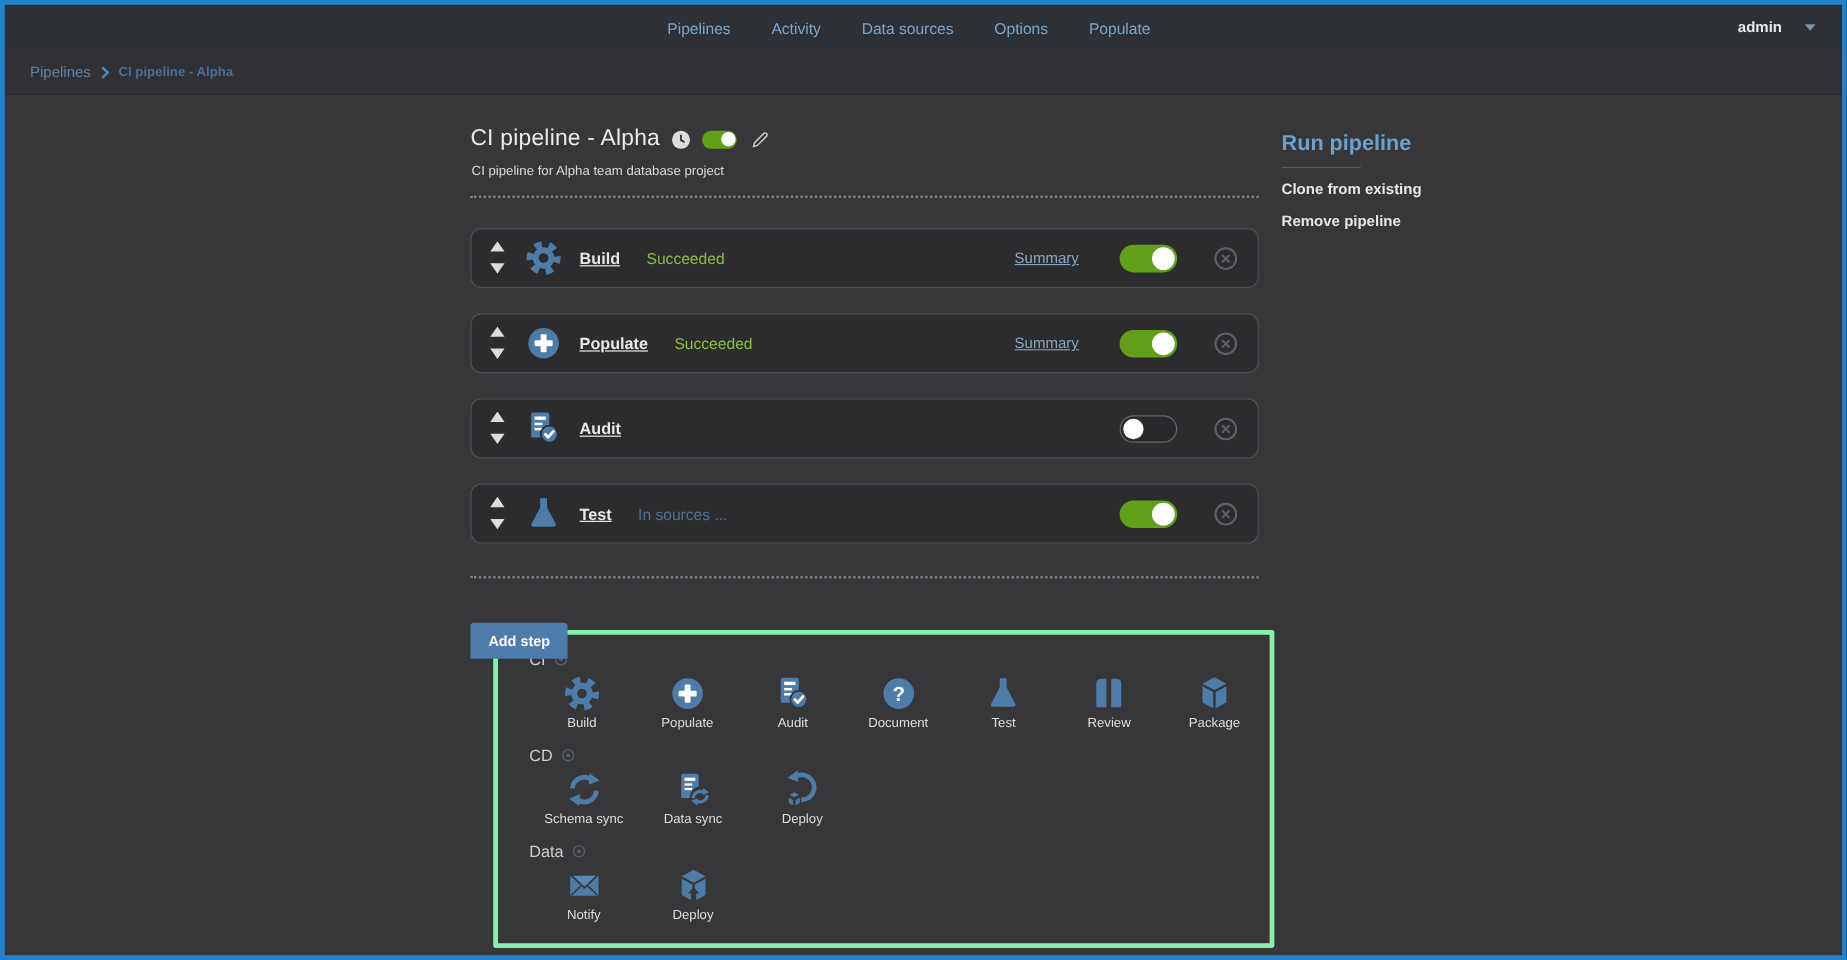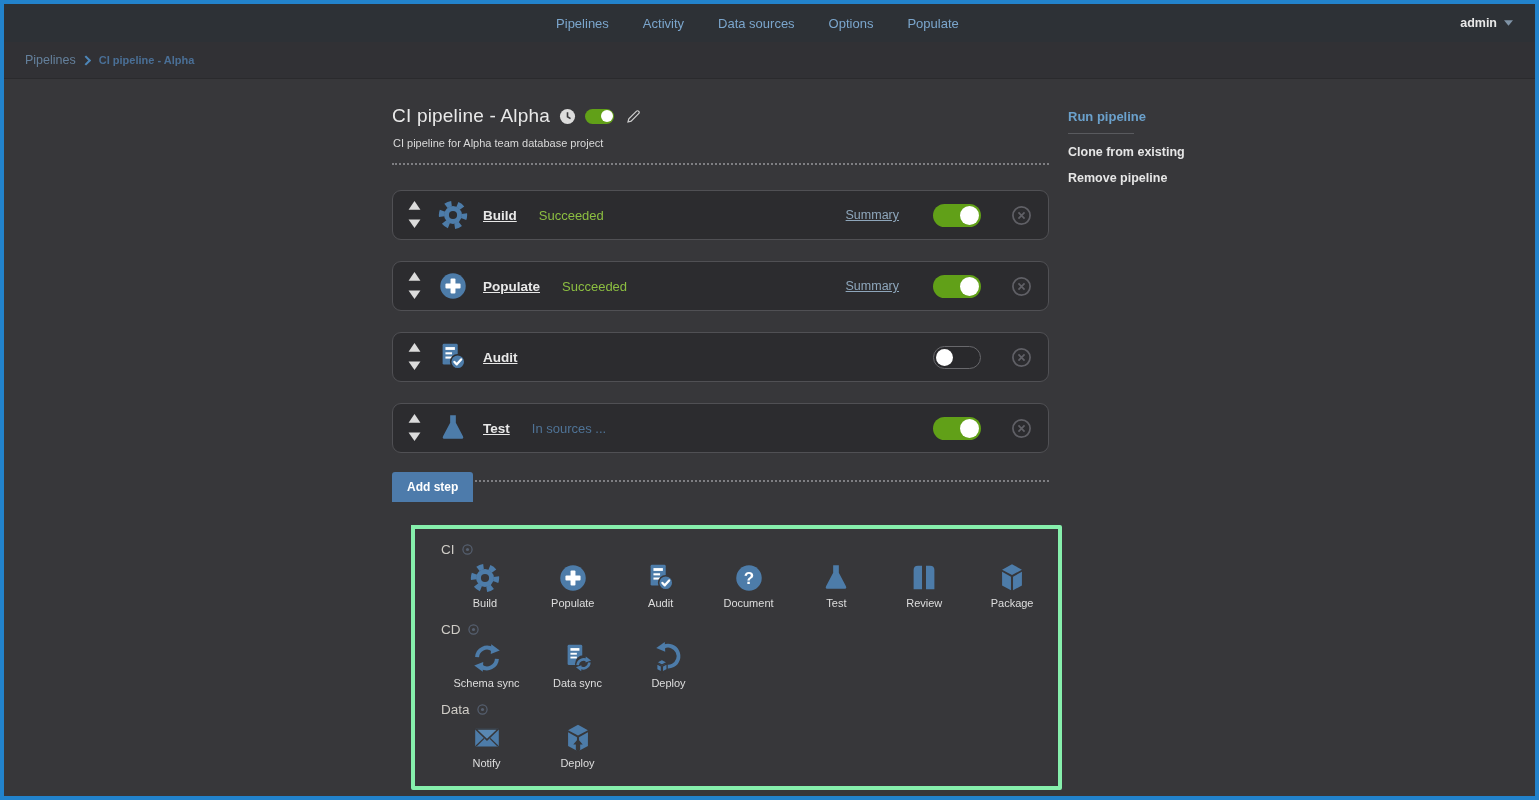--- a/index.html
+++ b/index.html
@@ -3,21 +3,21 @@
 <meta charset="utf-8">
 <style>
   * { margin:0; padding:0; box-sizing:border-box; }
   html,body { width:1539px; height:800px; background:#1b1b1d; font-family:"Liberation Sans", sans-serif; }
   .frame { position:relative; width:1539px; height:800px; border:4px solid #2283cc; background:#37373a; overflow:hidden; }
 
   
   .topbar { position:absolute; left:0; top:0; width:100%; height:38px; background:#2d3136; display:flex; align-items:center; }
   .main-nav { position:absolute; left:50%; transform:translateX(-53%); display:flex; gap:34px; }
   .main-nav a { color:#7ba6cd; font-size:13px; text-decoration:none; cursor:pointer; }
-  .user-menu { position:absolute; right:22px; top:0; height:38px; display:flex; align-items:center; gap:7px; cursor:pointer; }
+  .user-menu { position:absolute; right:22px; top:0; height:38px; display:flex; align-items:center; gap:19px; cursor:pointer; }
   .user-menu .uname { color:#e8e8e8; font-size:12.5px; font-weight:bold; }
 
   
   .crumbbar { position:absolute; left:0; top:38px; width:100%; height:37px; background:#313135; border-bottom:1px solid #2a2a2d; display:flex; align-items:center; padding-left:21px; gap:8px; }
   .crumb-root { color:#64809c; font-size:12.5px; text-decoration:none; cursor:pointer; }
   .crumb-cur { color:#4a6f96; font-size:11px; font-weight:bold; }
 
   
   .title-row { position:absolute; left:388px; top:101px; display:flex; align-items:center; gap:9px; }
   .title-row h1 { color:#e9e9e9; font-size:19px; font-weight:normal; letter-spacing:0.2px; }
@@ -45,26 +45,26 @@
   .status { font-size:13px; }
   .status.success { color:#8cbe41; }
   .status.progress { color:#4f7396; }
   .rgroup { margin-left:auto; display:flex; align-items:center;text-decoration:underline; }
   .summary { color:#8ea6bb; font-size:12.5px; text-decoration:underline; cursor:pointer; margin-right:34px; }
   .rgroup .toggle { margin-right:30px; }
   .remove-x { width:21px; height:21px; cursor:pointer; display:flex; }
 
   
   .side-menu { position:absolute; left:1064px; top:105px; }
-  .side-run { display:block; color:#6ba1cc; font-size:13px; font-weight:bold; cursor:pointer; }
+  .side-run { display:block; color:#6ba1cc; font-size:18px; font-weight:bold; cursor:pointer; }
   .side-div { width:66px; border-top:1px solid #595a5e; margin:9px 0 11px; }
   .side-link { display:block; color:#e6e6e6; font-size:12.5px; font-weight:bold; cursor:pointer; margin-bottom:12px; }
 
   
-  .addstep-tab { position:absolute; left:388px; top:468px; height:30px; background:#4d7bab; color:#fff; font-size:12px; font-weight:bold; display:inline-flex; align-items:center; padding:0 15px; border-radius:3px 3px 0 0; cursor:pointer; z-index:2; }
+  .addstep-tab { position:absolute; left:388px; top:515px; height:30px; background:#4d7bab; color:#fff; font-size:12px; font-weight:bold; display:inline-flex; align-items:center; padding:0 15px; border-radius:3px 3px 0 0; cursor:pointer; z-index:2; }
   .palette { position:absolute; left:388px; top:521px; width:651px; height:265px; border:4px solid #86efac; border-radius:0 2px 2px 2px; padding:12px 2px 0 26px;margin-left:19px; }
   .grp-label { display:flex; align-items:center; gap:7px; height:16px; margin-bottom:4px; }
   .grp-label span { color:#cfccc6; font-size:13.5px; }
   .items-row { display:flex; margin-bottom:12px; }
   .pal-item { width:91px; display:flex; flex-direction:column; align-items:center; cursor:pointer; }
   .pal-item .pic { width:34px; height:34px; display:flex; }
   .pal-item .plabel { margin-top:2px; color:#dedede; font-size:11px; }
 
   svg { display:block; width:100%; height:100%; }
 </style>

